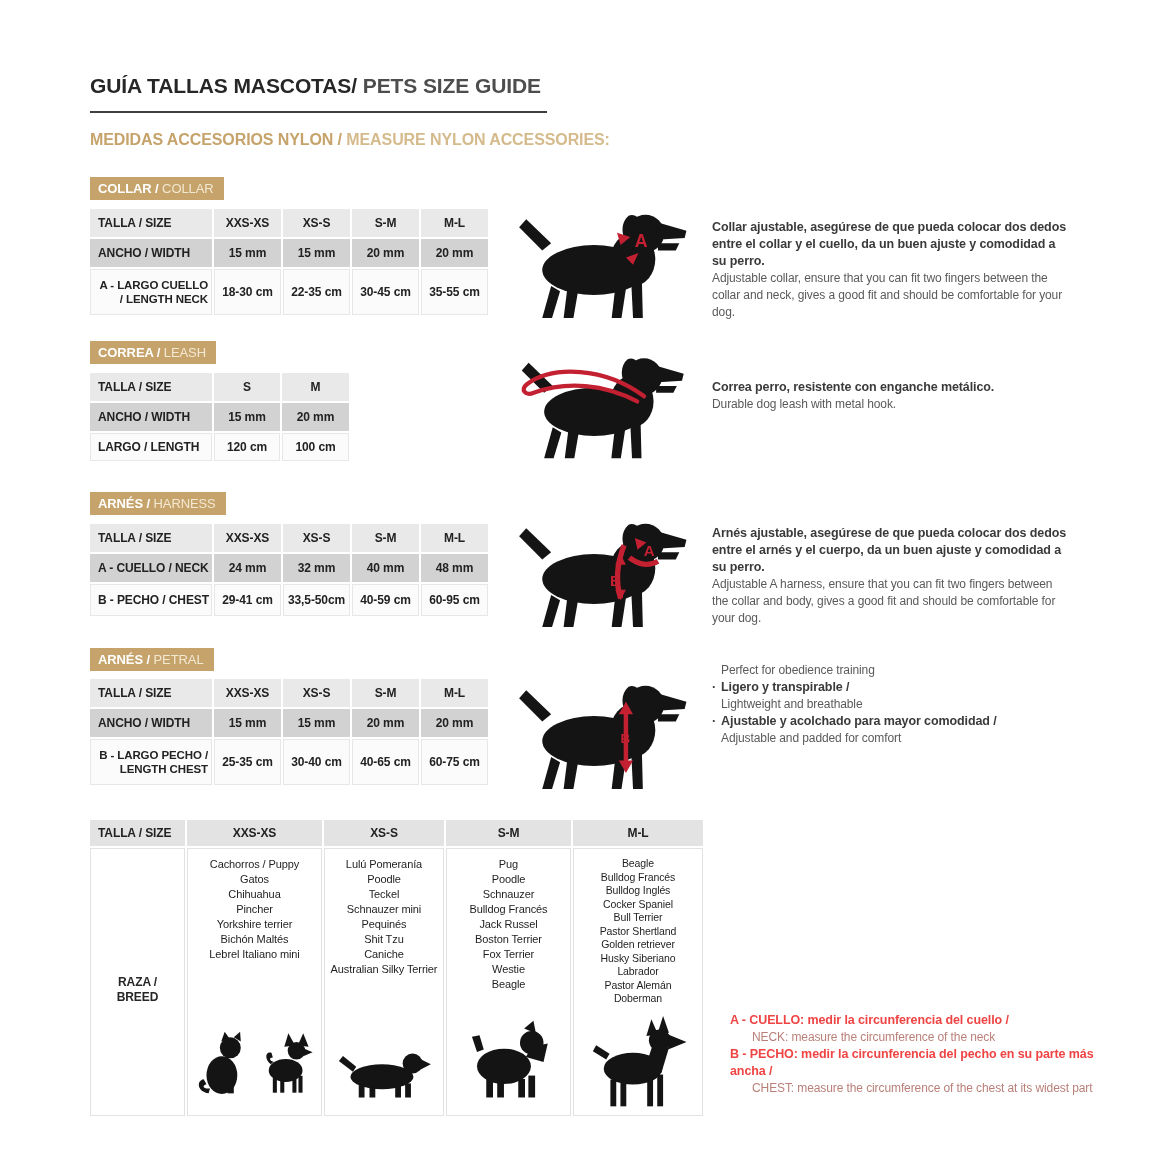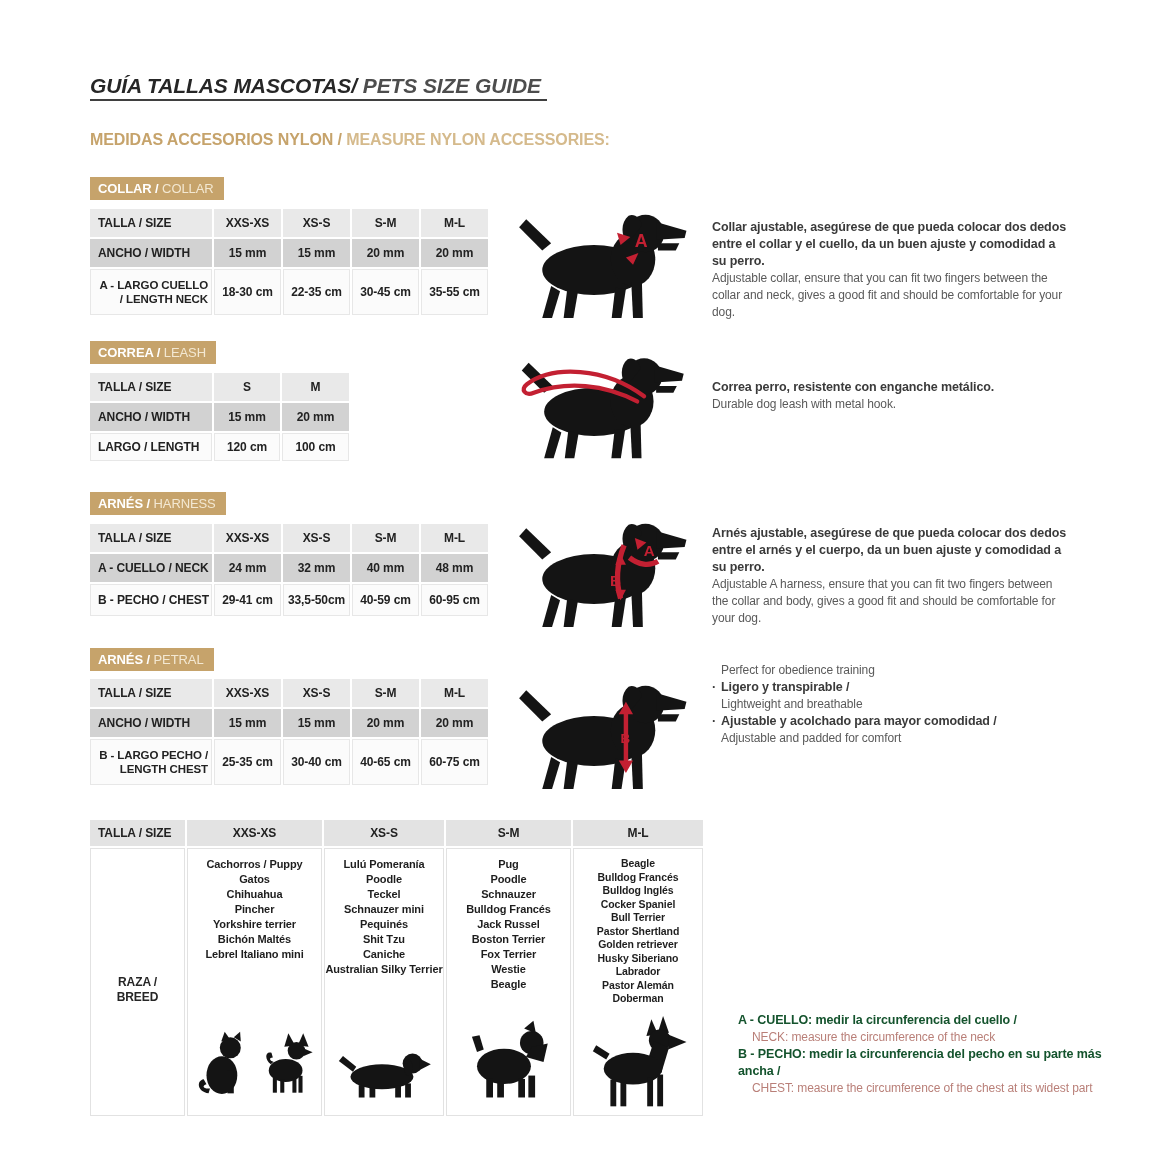--- a/index.html
+++ b/index.html
@@ -3,21 +3,21 @@
 <meta charset="utf-8">
 <style>
   html,body{margin:0;padding:0;background:#fff;}
   .page{
     position:relative;width:1152px;height:1152px;background:#ffffff;overflow:hidden;
     font-family:"Liberation Sans","DejaVu Sans",sans-serif;color:#262626;
     letter-spacing:-0.1px;
   }
   
   .title{position:absolute;left:90px;top:74px;margin:0;font-size:21px;line-height:24px;
-    border-bottom:2px solid #3f3f3f;padding-bottom:1px;padding-right:6px;white-space:nowrap;font-style:italic;}
+    border-bottom:2px solid #3f3f3f;padding-bottom:13px;padding-right:6px;white-space:nowrap;}
   .title .es{font-weight:700;color:#262626;}
   .title .en{font-weight:700;color:#4d4d4d;}
   .subtitle{position:absolute;left:90px;top:131px;margin:0;font-size:16px;white-space:nowrap;}
   .subtitle .es{font-weight:700;color:#c6a36b;}
   .subtitle .en{font-weight:700;color:#d5ba8c;}
   
   .badge{position:absolute;background:#c6a36b;color:#fff;font-size:13px;line-height:13px;
     padding:5px 10px 5px 8px;white-space:nowrap;}
   .badge .es{font-weight:700;color:#ffffff;}
   .badge .en{font-weight:400;color:#f3e8d2;}
@@ -49,27 +49,27 @@
   
   .breed-table{position:absolute;left:90px;top:820px;display:grid;gap:2px;
     grid-template-columns:95px 135px 120px 125px 130px;grid-template-rows:26px 268px;}
   .bh{background:#e3e3e3;display:flex;align-items:center;justify-content:center;
     font-size:12px;font-weight:700;color:#222;}
   .bh.label{justify-content:flex-start;padding-left:8px;}
   .bcell{background:#fff;box-shadow:inset 0 0 0 1px #e2e2e2;display:flex;flex-direction:column;
     align-items:center;padding-top:9px;}
   .bcell.rowlabel{justify-content:center;padding-top:16px;}
   .rowlabel span{display:block;width:58px;text-align:center;font-size:12px;font-weight:700;line-height:15px;}
-  .breed-item{font-size:11px;font-weight:700;line-height:15px;color:#1e1e1e;}
+  .breed-item{font-size:11px;font-weight:400;line-height:15px;color:#1e1e1e;}
   .tight .breed-item{font-size:10.5px;line-height:13.5px;}
   .sil-row{margin-top:auto;margin-bottom:16px;display:flex;align-items:flex-end;justify-content:center;gap:8px;}
   .sil-row svg{display:block;}
   
   .notes{position:absolute;left:730px;top:1012px;width:380px;font-size:12.5px;line-height:17px;}
-  .note .es{font-weight:700;color:#14532d;margin-left:8px;}
+  .note .es{font-weight:700;color:#ef4444;}
   .note .en{font-weight:400;color:#b97f78;font-size:12px;padding-left:22px;}
   .mark{fill:#c32032;}
   .mark-text{fill:#c32032;font-family:"Liberation Sans",sans-serif;font-weight:bold;}
 </style>
 </head>
 <body>
 
 <div class="page">
 
   <svg width="0" height="0" style="position:absolute">

